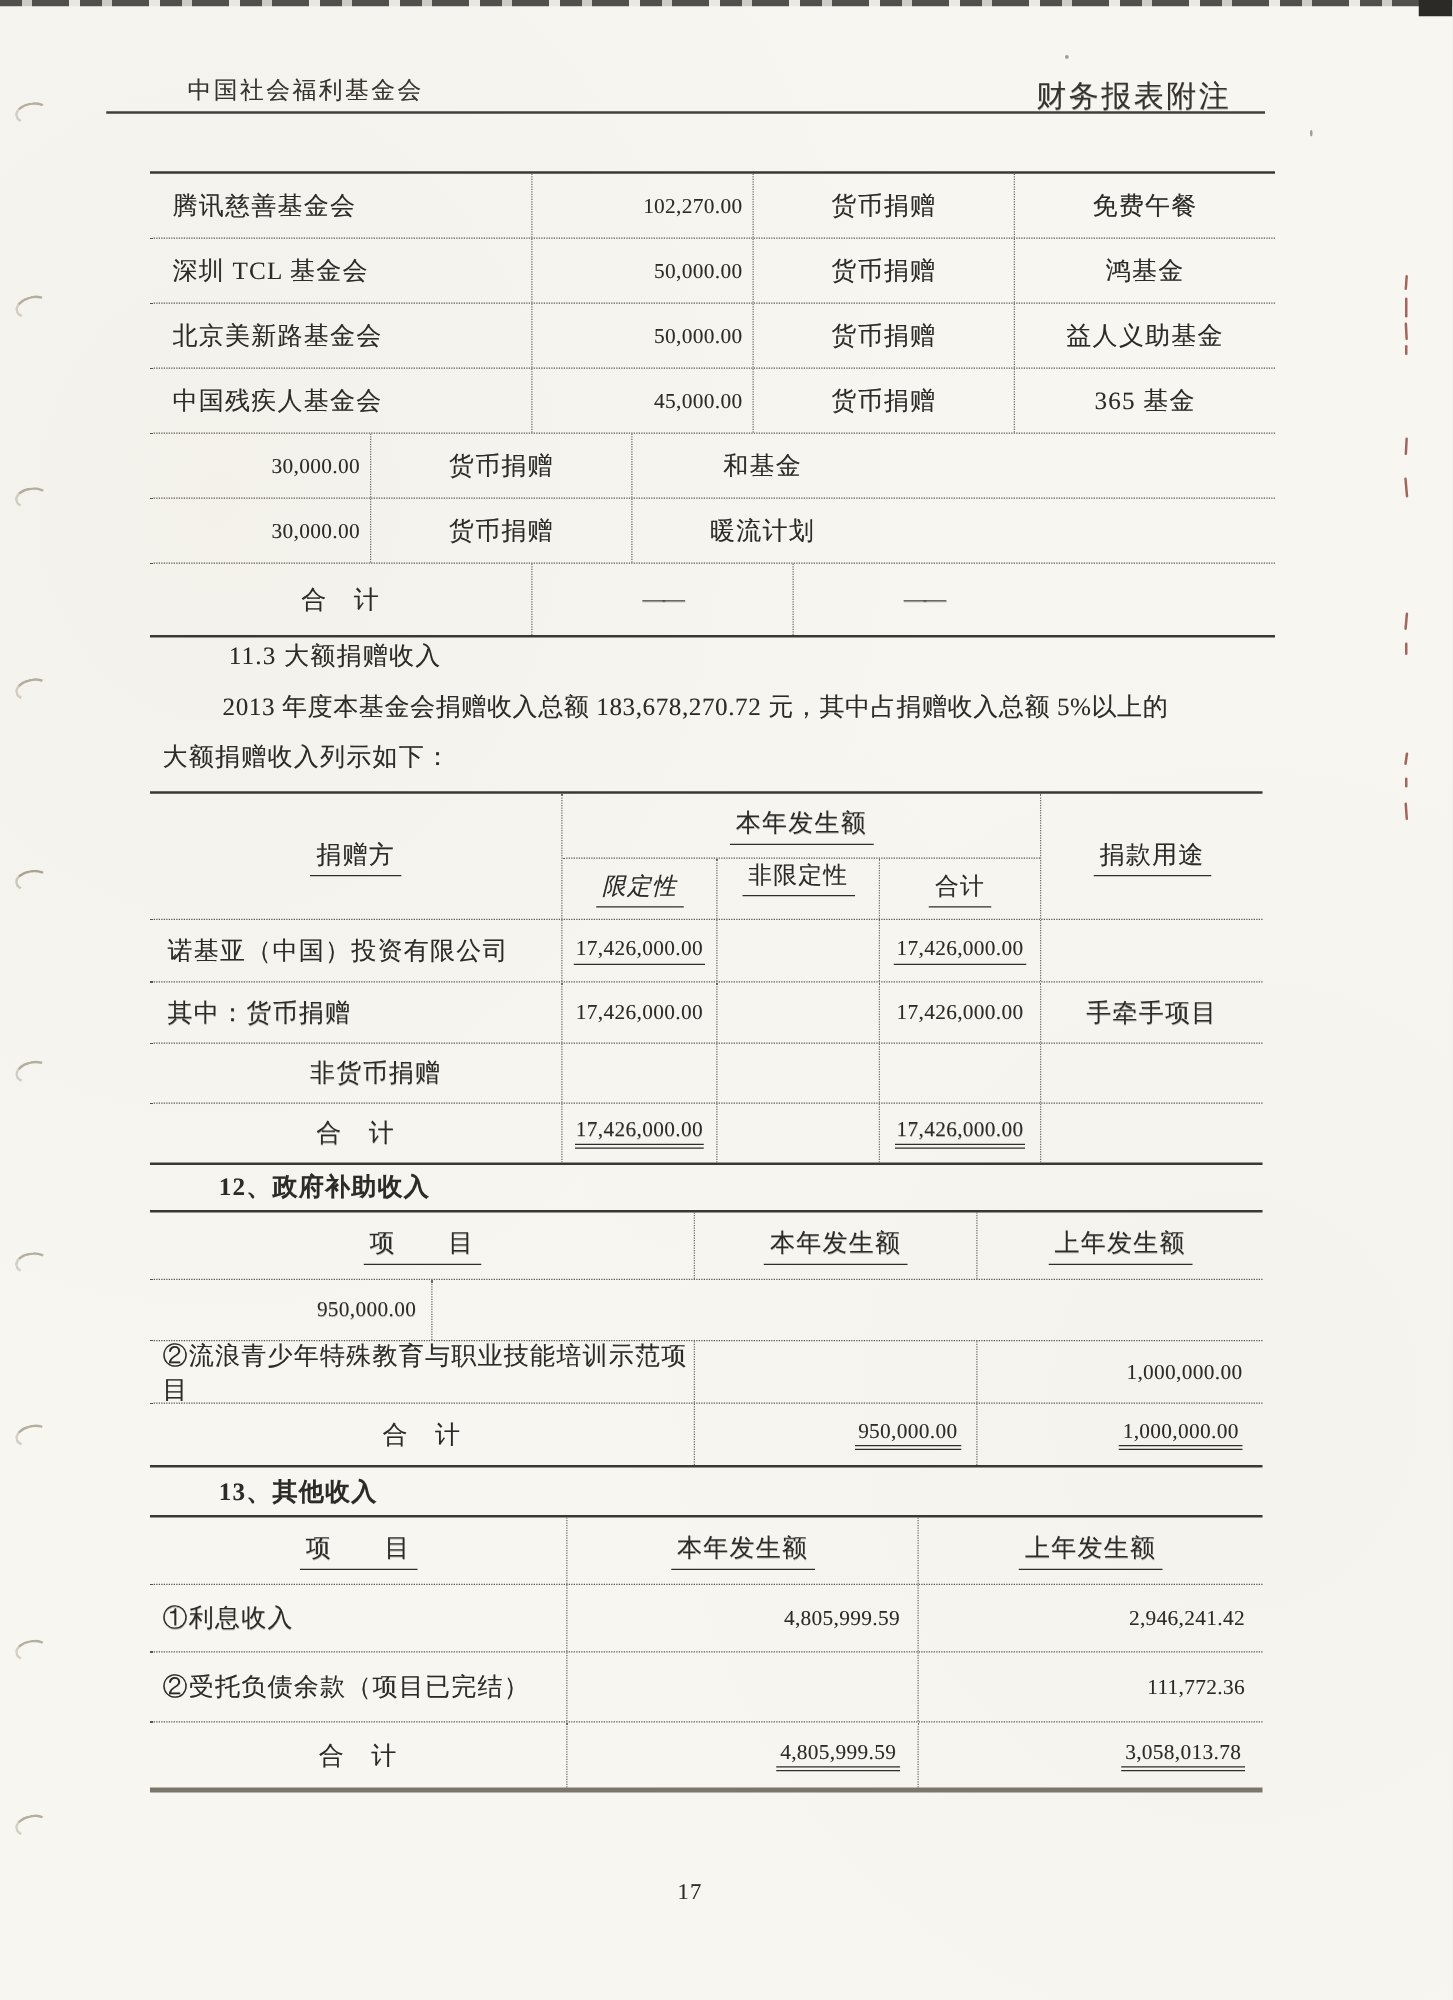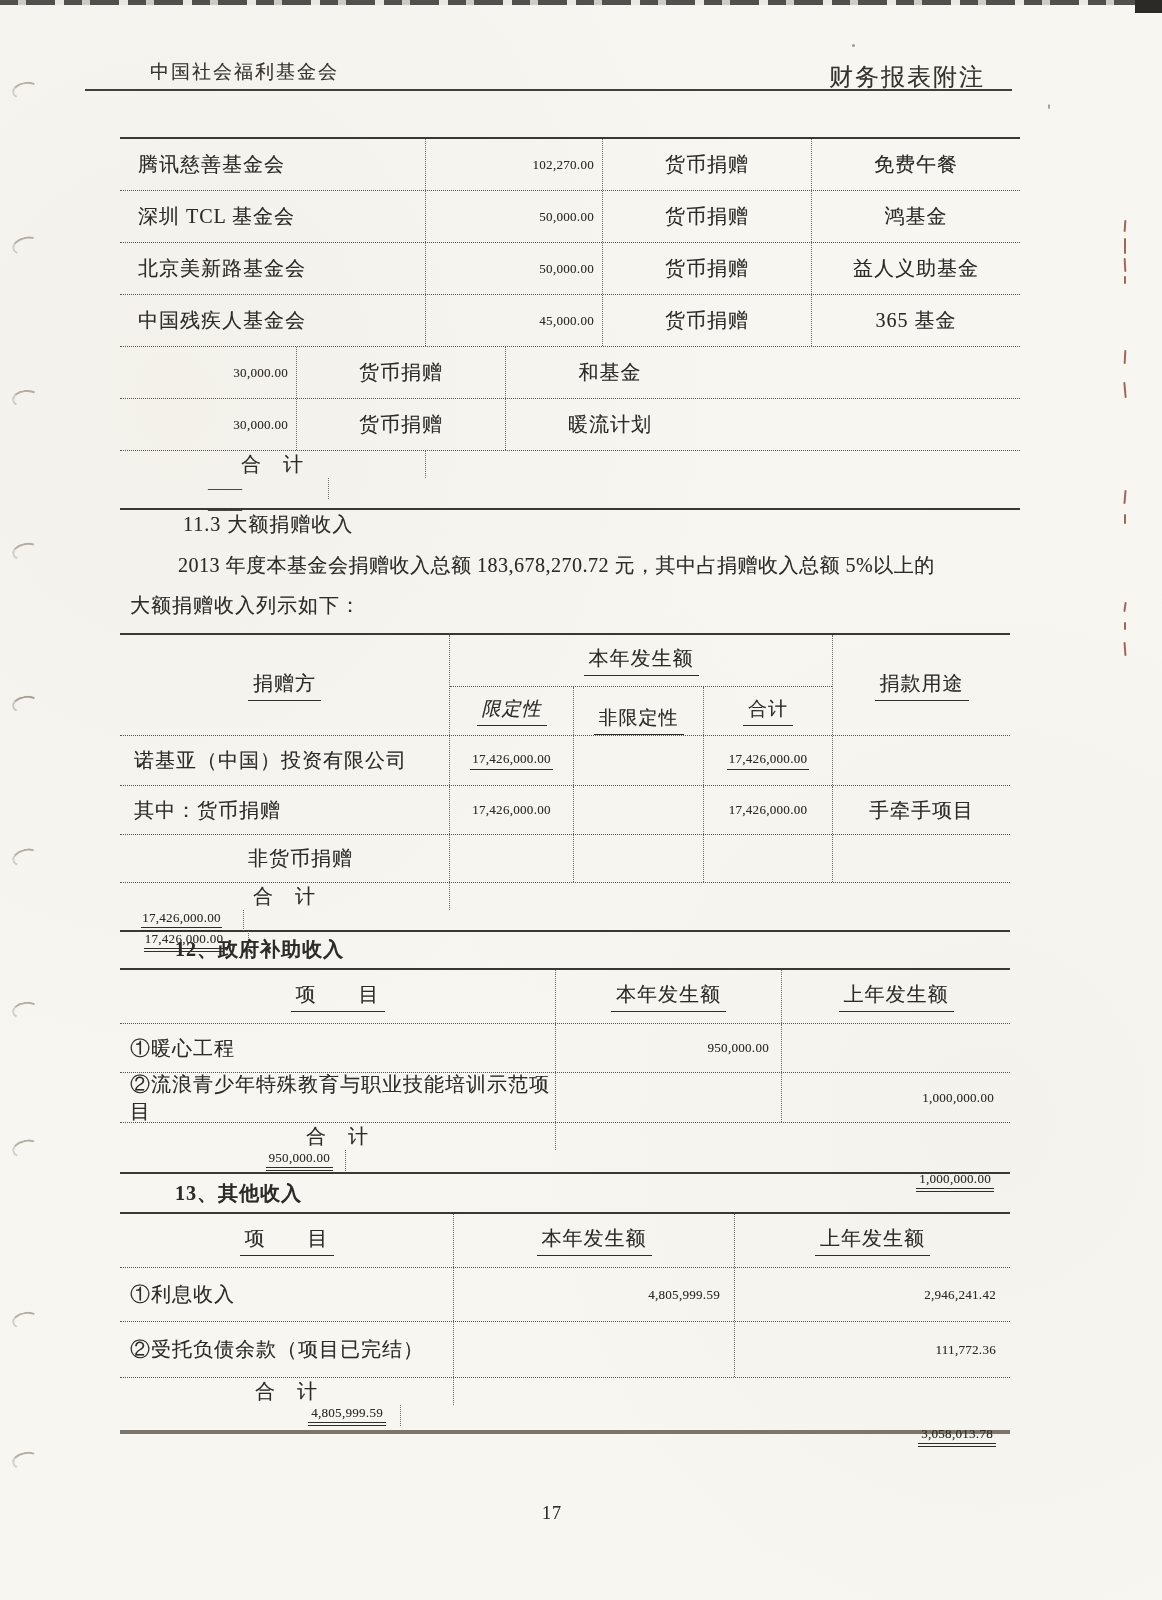--- a/index.html
+++ b/index.html
@@ -25,25 +25,25 @@
   .speck { position:absolute; background:#55524c; border-radius:50%; opacity:.55; }
 
   
   .hdr-left  { position:absolute; left:150px; top:59px; font-size:19px; letter-spacing:2px; color:#37342f; }
   .hdr-right { position:absolute; right:177px; top:61px; font-size:24px; letter-spacing:2px; color:#37342f; }
   .hdr-rule  { position:absolute; left:85px; top:89px; width:927px; height:2px; background:#43403b; }
 
   
   .t { position:absolute; border-top:2px solid #3b3833; border-bottom:2px solid #3b3833; }
   .row { display:flex; border-bottom:1px dotted #57544e; }
-  .row:last-child { border-bottom:none;flex-direction:column; }
+  .row:last-child { border-bottom:none; }
   .cell { display:flex; align-items:center; height:100%; border-right:1px dotted #6f6b62; }
   .cell.last { border-right:none; }
   .cn  { font-size:20px; letter-spacing:1px; }
-  .num { font-size:13px; letter-spacing:0.3px; }
+  .num { font-size:17px; letter-spacing:0.3px; }
   .u  { border-bottom:1.5px solid #2f2d29; padding:0 5px 3px; }
   .uu { border-bottom:4px double #2f2d29; padding:0 3px 1px; }
   .dash { font-size:18px; letter-spacing:-2px; color:#4a4741; }
 
   
   .t1 { left:120px; top:137px; width:900px; }
   .t1 .row { height:52px; }
   .t1 .row.trow { height:57px; }
   .t1 .c1 { width:306px; padding-left:18px; }
   .t1 .c2 { width:177px; justify-content:flex-end; padding-right:8px; }
@@ -60,21 +60,21 @@
   .s13  { position:absolute; left:175px; top:1180px; font-size:20px; font-weight:bold; letter-spacing:1px; }
 
   
   .t2 { left:120px; top:633px; width:890px; }
   .t2h { display:flex; height:101px; border-bottom:1px dotted #57544e; }
   .t2h-donor { width:330px; border-right:1px dotted #6f6b62; display:flex; align-items:center; justify-content:center; }
   .t2h-mid { width:383px; display:flex; flex-direction:column; border-right:1px dotted #6f6b62; }
   .t2h-top { height:52px; display:flex; align-items:center; justify-content:center; border-bottom:1px dotted #57544e; }
   .t2h-bot { flex:1; display:flex; }
   .t2h-res   { width:124px; border-right:1px dotted #6f6b62; display:flex; align-items:center; justify-content:center;font-style:italic; }
-  .t2h-unres { width:130px; border-right:1px dotted #6f6b62; display:flex; align-items:flex-end; justify-content:center; }
+  .t2h-unres { width:130px; border-right:1px dotted #6f6b62; display:flex; align-items:flex-start; justify-content:center; }
   .t2h-sub   { flex:1; display:flex; align-items:center; justify-content:center; }
   .t2h-purpose { flex:1; display:flex; align-items:center; justify-content:center; }
   .t2 .r1 { height:50px; } .t2 .r2 { height:49px; } .t2 .r3 { height:48px; } .t2 .trow { height:47px; }
   .t2 .b1 { width:330px; padding-left:14px; }
   .t2 .b2 { width:124px; justify-content:center; }
   .t2 .b3 { width:130px; }
   .t2 .b4 { width:129px; justify-content:center; }
   .t2 .b5 { width:177px; justify-content:center; }
   .t2 .r3 .b1 { padding-left:128px; }
   .t2 .trow .b1 { justify-content:center; padding-left:0; }
@@ -251,21 +251,20 @@
           <span class="u cn txt">项　　目</span>
         </div>
       <div class="cell d2">
           <span class="u cn txt">本年发生额</span>
         </div>
       <div class="cell d3 last">
           <span class="u cn txt">上年发生额</span>
         </div>
     </div>
     <div class="row r1">
-      <div class="cell d1 cn txt">①暖心工程</div>
       <div class="cell d2 num txt">950,000.00</div>
       <div class="cell d3 num txt last"></div>
     </div>
     <div class="row r2">
       <div class="cell d1 cn txt">②流浪青少年特殊教育与职业技能培训示范项目</div>
       <div class="cell d2 num txt"></div>
       <div class="cell d3 num txt last">1,000,000.00</div>
     </div>
     <div class="row trow">
       <div class="cell d1 cn txt">合　计</div>

